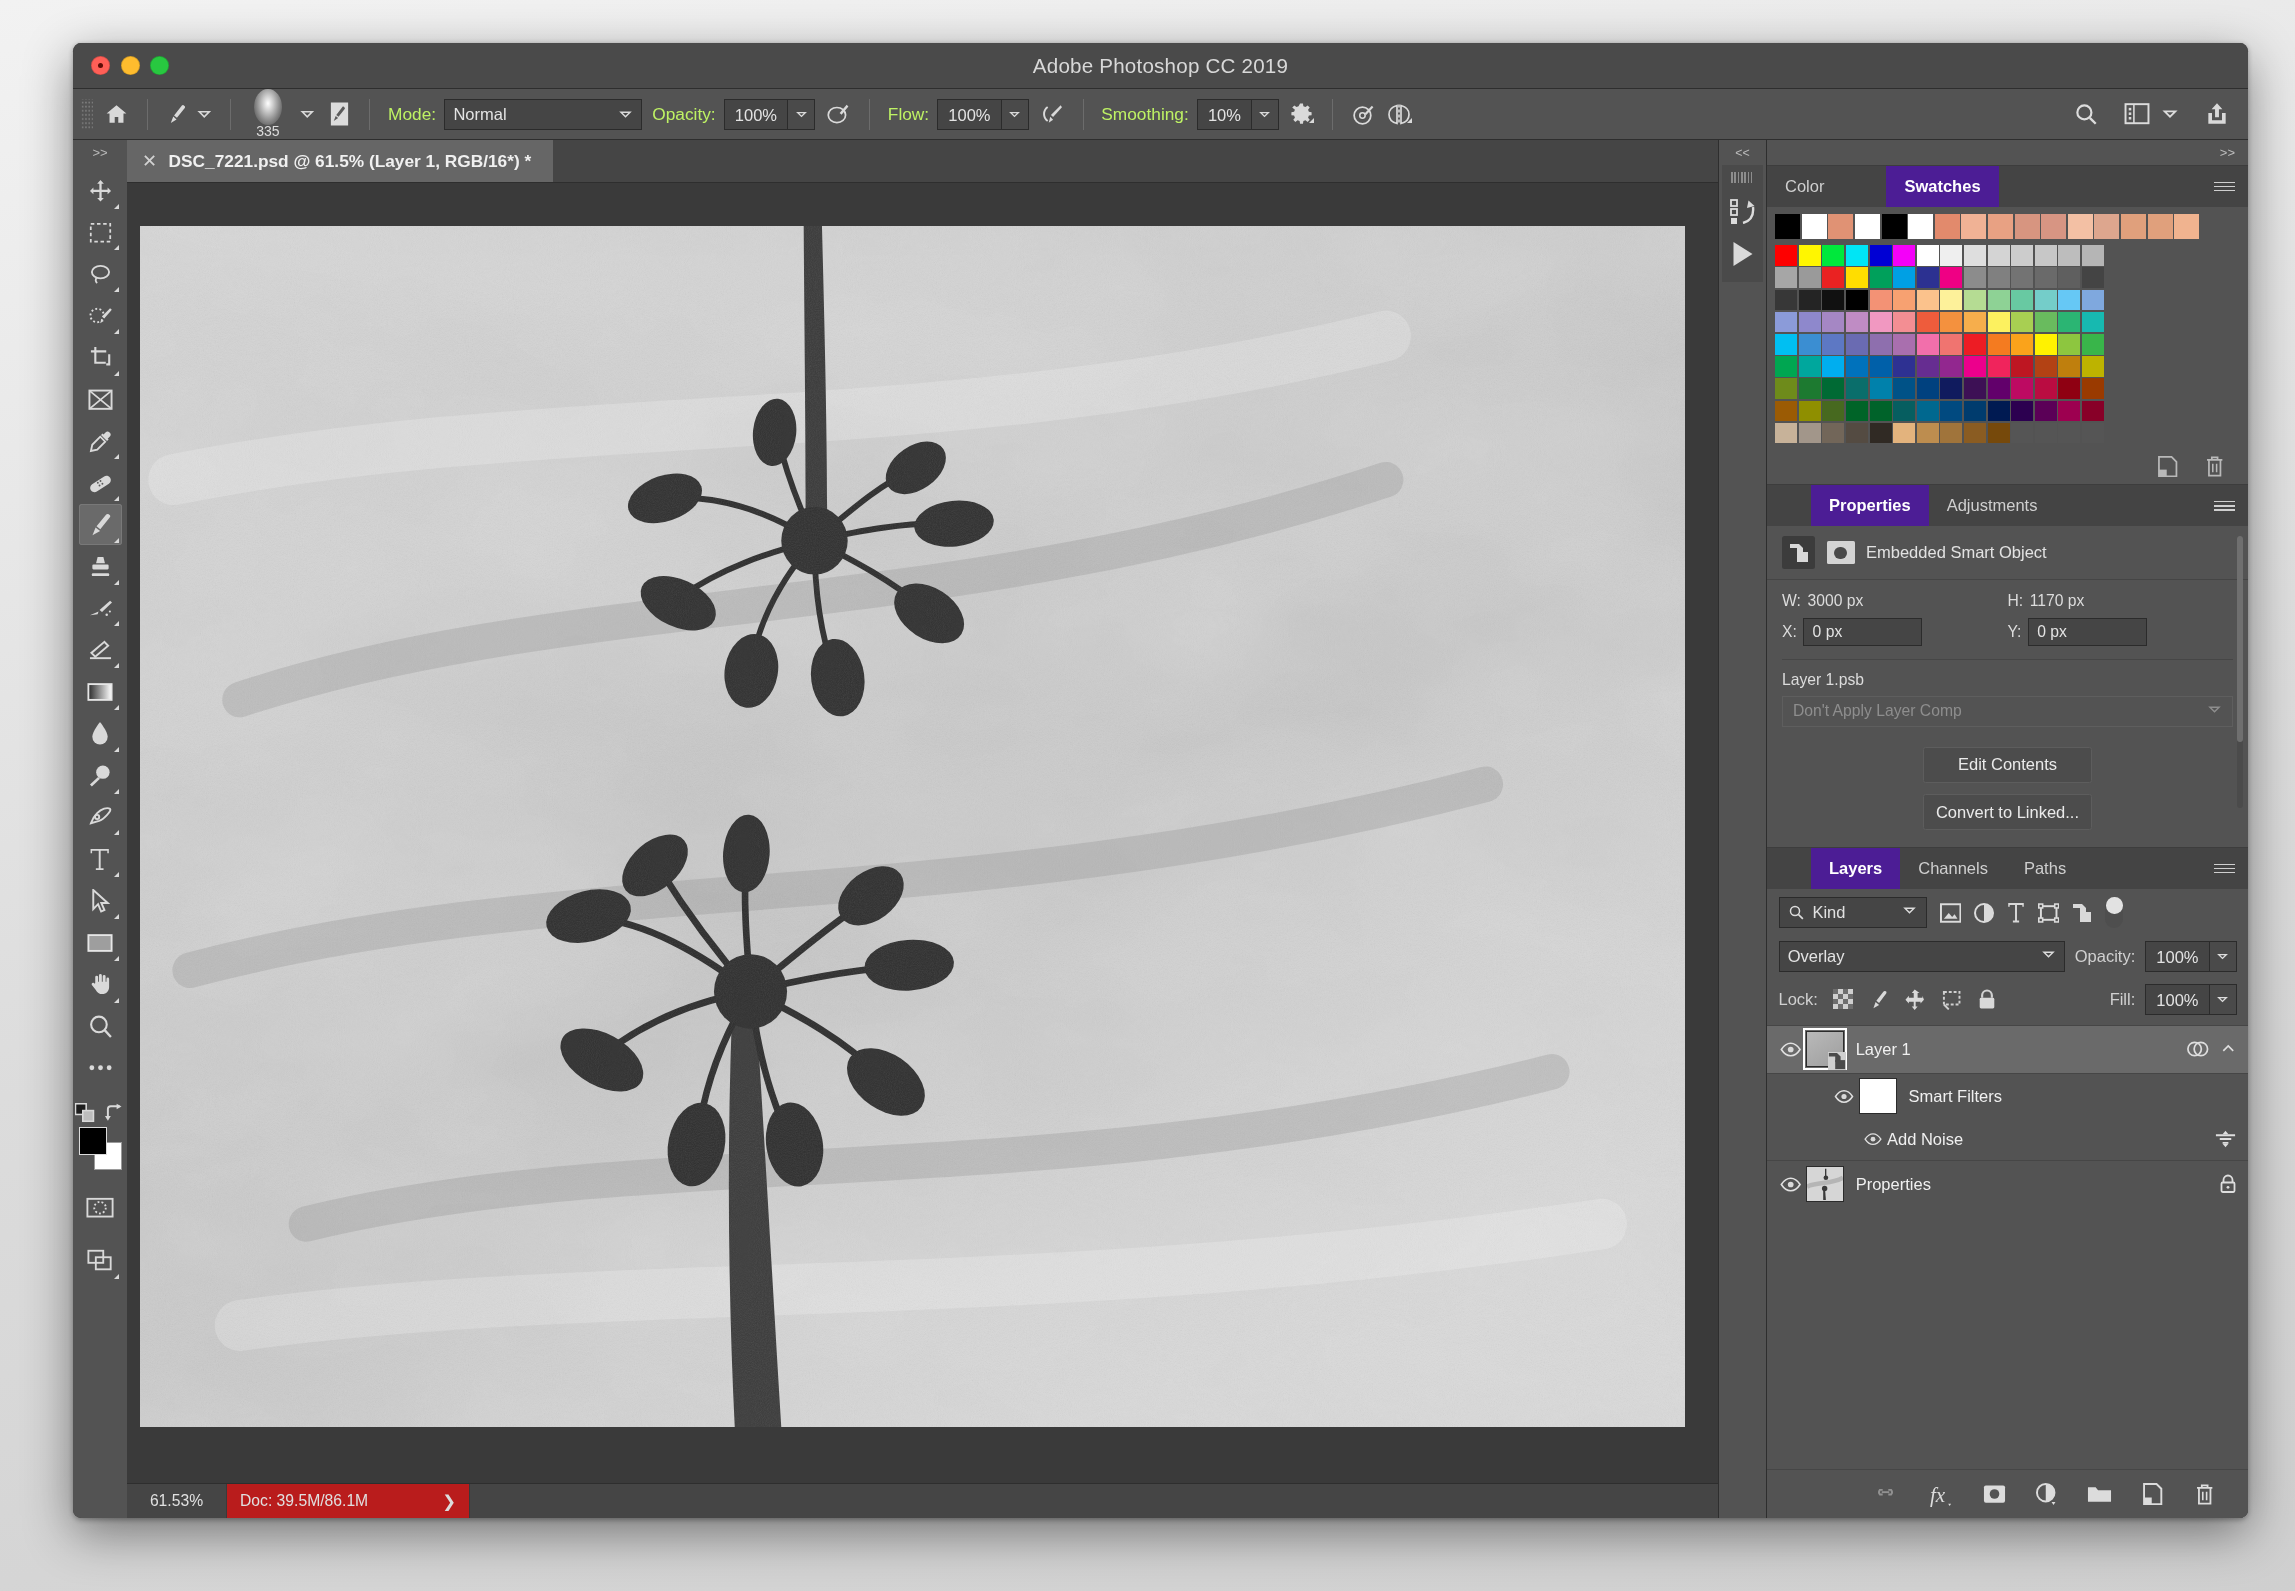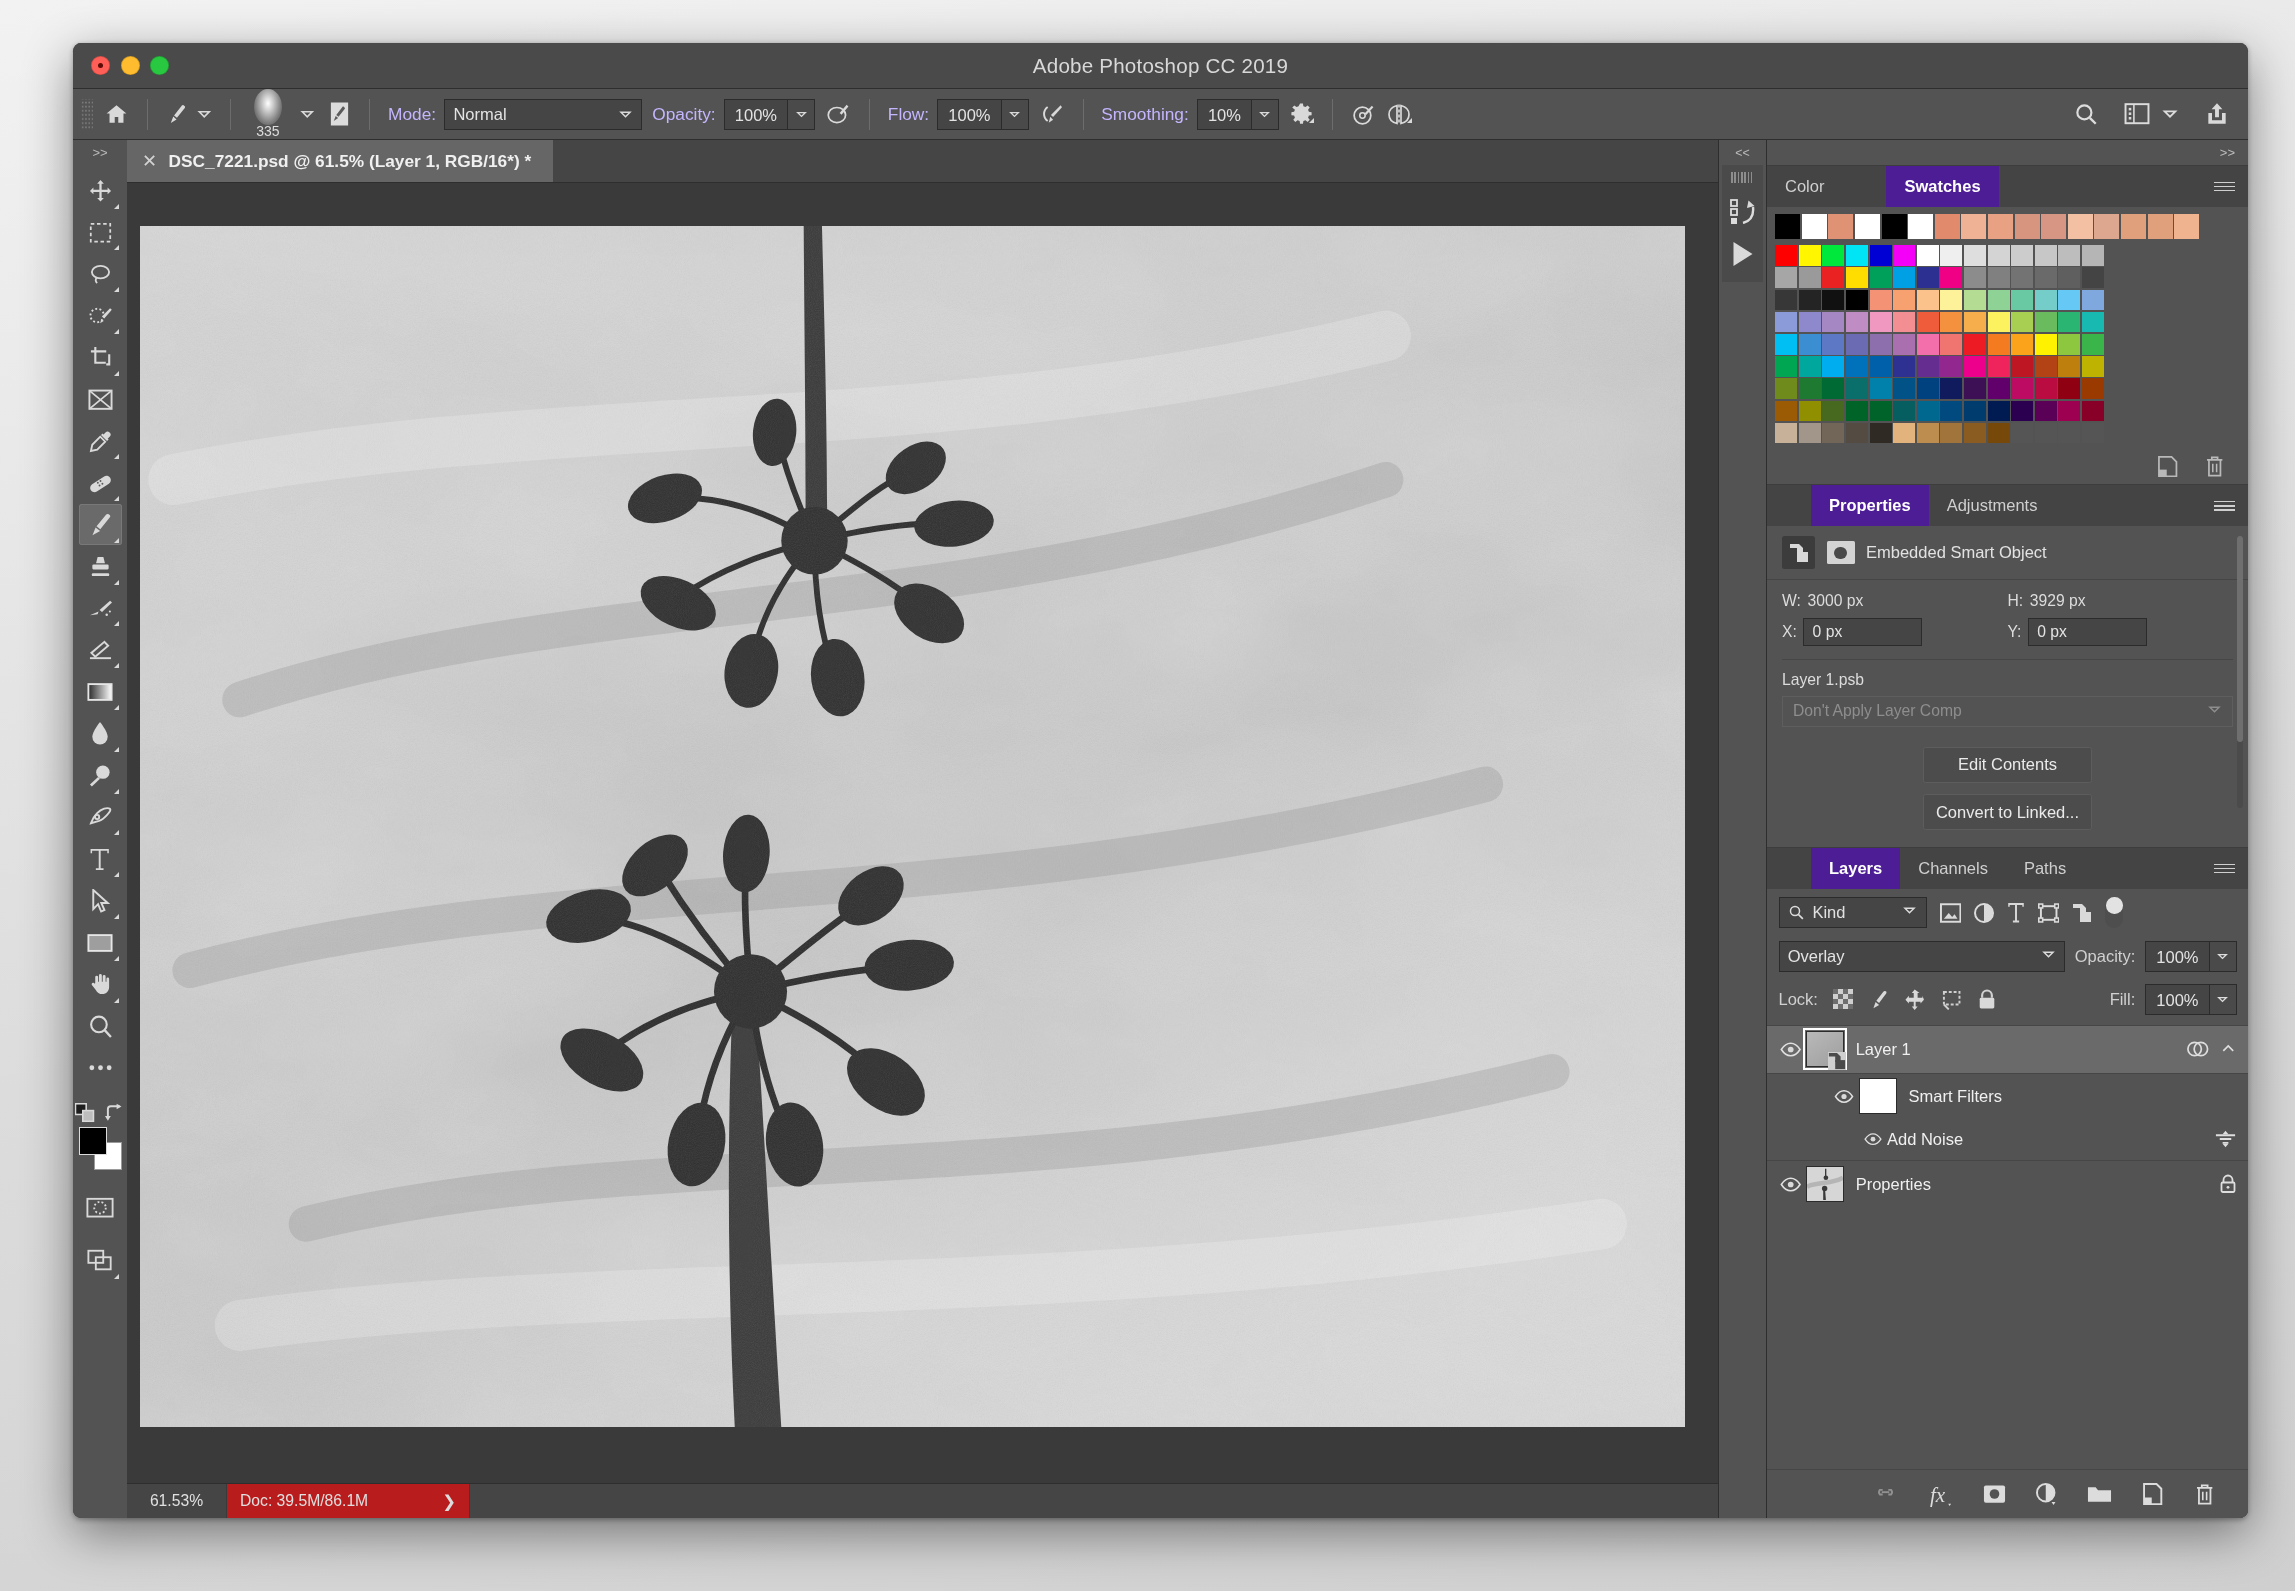--- a/index.html
+++ b/index.html
@@ -44,21 +44,21 @@
   .optionsbar {
     height: 51px; background: #535353; display: flex; align-items: center;
     border-bottom: 0.8px solid #2e2e2e; flex: 0 0 51px; position: relative;
     padding-left: 8.2px;
   }
   .grip { width: 11.5px; height: 30px; margin-right: 6.6px;
     background-image: radial-gradient(circle, #8a8a8a 0.8px, transparent 1px);
     background-size: 3.3px 4.1px; background-position: 3.3px 1.6px; opacity:.8;}
   .ob-sep { width: 0.8px; height: 31px; background: #6c6c6c; margin: 0 13px; }
   .ob-item { display: flex; align-items: center; height: 51px; padding: 0 5px; }
-  .ob-label { font-size: 17.3px; color: #c4b5fd; margin-right: 8.2px; white-space: nowrap;}
+  .ob-label { font-size: 17.3px; color: #bef264; margin-right: 8.2px; white-space: nowrap;}
   .icn { fill: #d9d9d9; display:block; }
   .chev { width: 16.5px; height: 16.5px; margin-left: 6.6px; }
   .chev svg { display:block; }
 
   .ps-input {
     background: #454545; border: 0.8px solid #2b2b2b; color: #e3e3e3;
     font-size: 16.5px; height: 31px; line-height: 30px; padding: 0 8.2px;
     font-family: "Liberation Sans", sans-serif;
   }
   .ps-select {
@@ -872,21 +872,21 @@
                 </div>
             <span class="prop-title">Embedded Smart Object</span>
           </div>
           <div class="wh-row">
             <div class="c">
               <span>W:</span>
               <span>3000 px</span>
             </div>
             <div class="c">
               <span>H:</span>
-              <span>3929 px</span>
+              <span>1170 px</span>
             </div>
           </div>
           <div class="xy-row">
             <div class="c">
               <span>X:</span>
               <span class="ps-input">0 px</span>
             </div>
             <div class="c">
               <span>Y:</span>
               <span class="ps-input">0 px</span>

